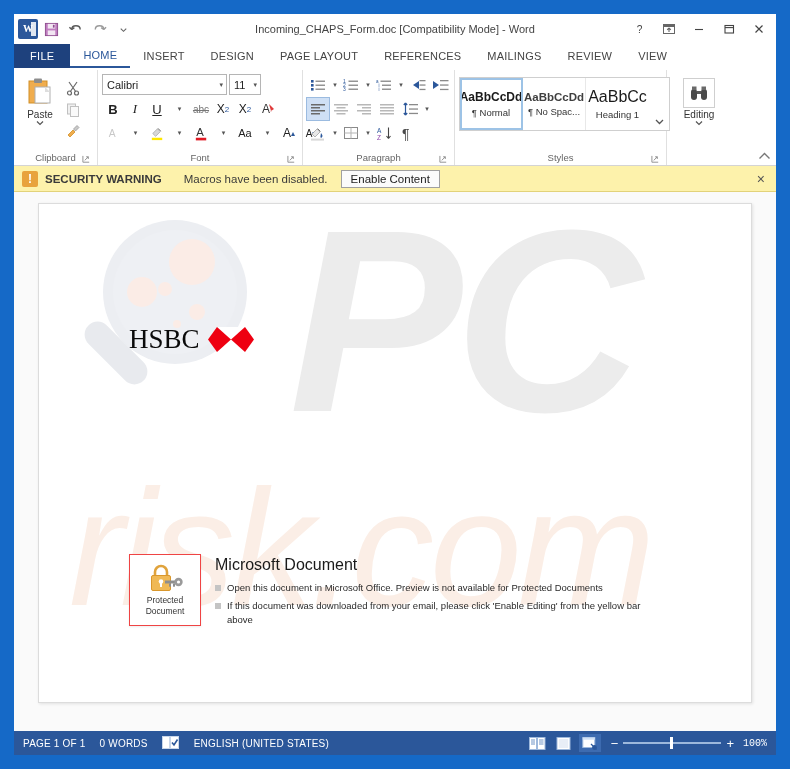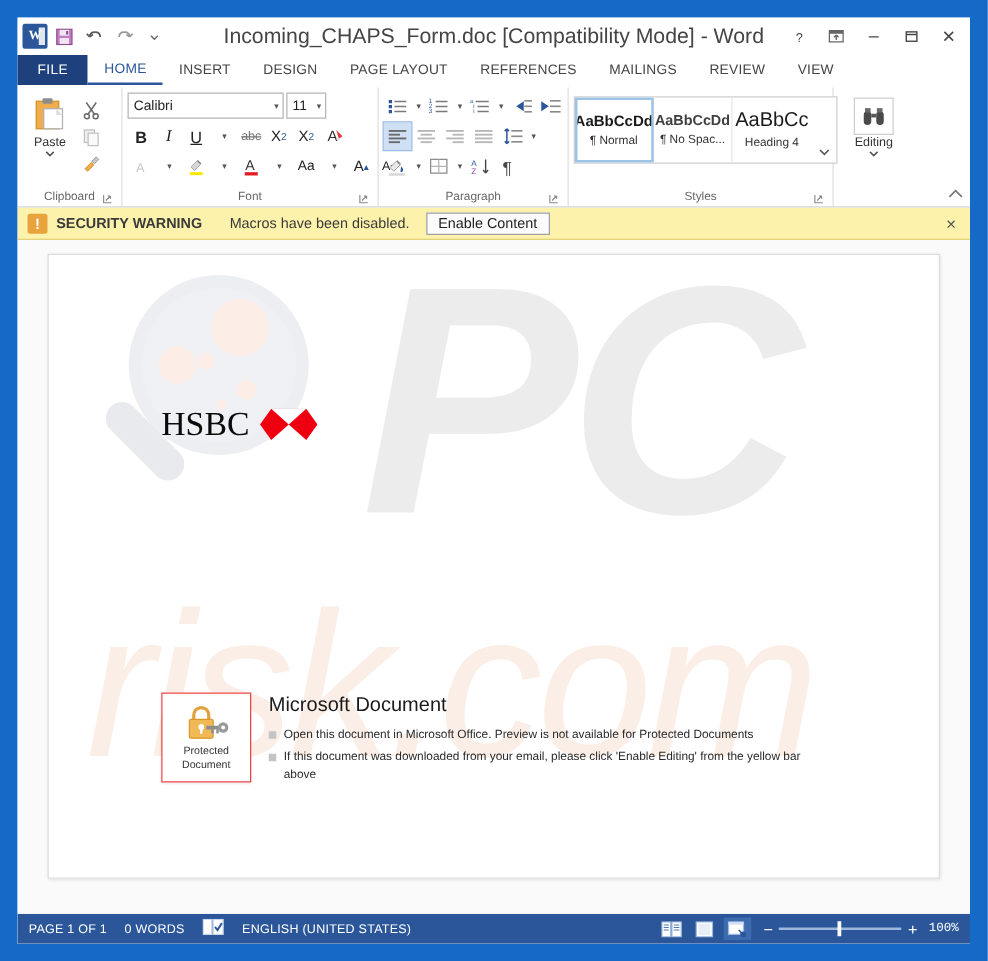--- a/index.html
+++ b/index.html
@@ -44,21 +44,21 @@
     width: 5px; height: 14px; background: #fff; opacity: .85;
   }
   .qat-btn {
     width: 22px; height: 22px; display: flex;
     align-items: center; justify-content: center;
     background: none; border: none; cursor: pointer;
   }
   .qat-btn svg { display: block; }
   .title-text {
     position: absolute; left: 0; right: 0; text-align: center;
-    font-size: 17px; color: #444; pointer-events: none;
+    font-size: 11px; color: #444; pointer-events: none;
     font-family: "Liberation Sans", sans-serif;
   }
   .win-controls {
     margin-left: auto; display: flex; align-items: center;
     gap: 0px; padding-right: 2px;
   }
   .win-btn {
     width: 30px; height: 26px; display: flex;
     align-items: center; justify-content: center;
     background: none; border: none; cursor: pointer;
@@ -694,21 +694,21 @@
           <div class="style-item sel">
             <div class="style-preview">AaBbCcDd</div>
             <div class="style-name">¶ Normal</div>
           </div>
           <div class="style-item">
             <div class="style-preview nospac">AaBbCcDd</div>
             <div class="style-name">¶ No Spac...</div>
           </div>
           <div class="style-item" style="border-right:none">
             <div class="style-preview h1">AaBbCс</div>
-            <div class="style-name">Heading 4</div>
+            <div class="style-name">Heading 1</div>
           </div>
           <div class="styles-more">
             <svg width="11" height="8" viewBox="0 0 11 8">
               <path d="M2 2 L5.5 5.5 L9 2" stroke="#555" stroke-width="1.3" fill="none"></path>
             </svg>
           </div>
         </div>
       </div>
       <div class="rgroup-label">
         <span>Styles</span>

